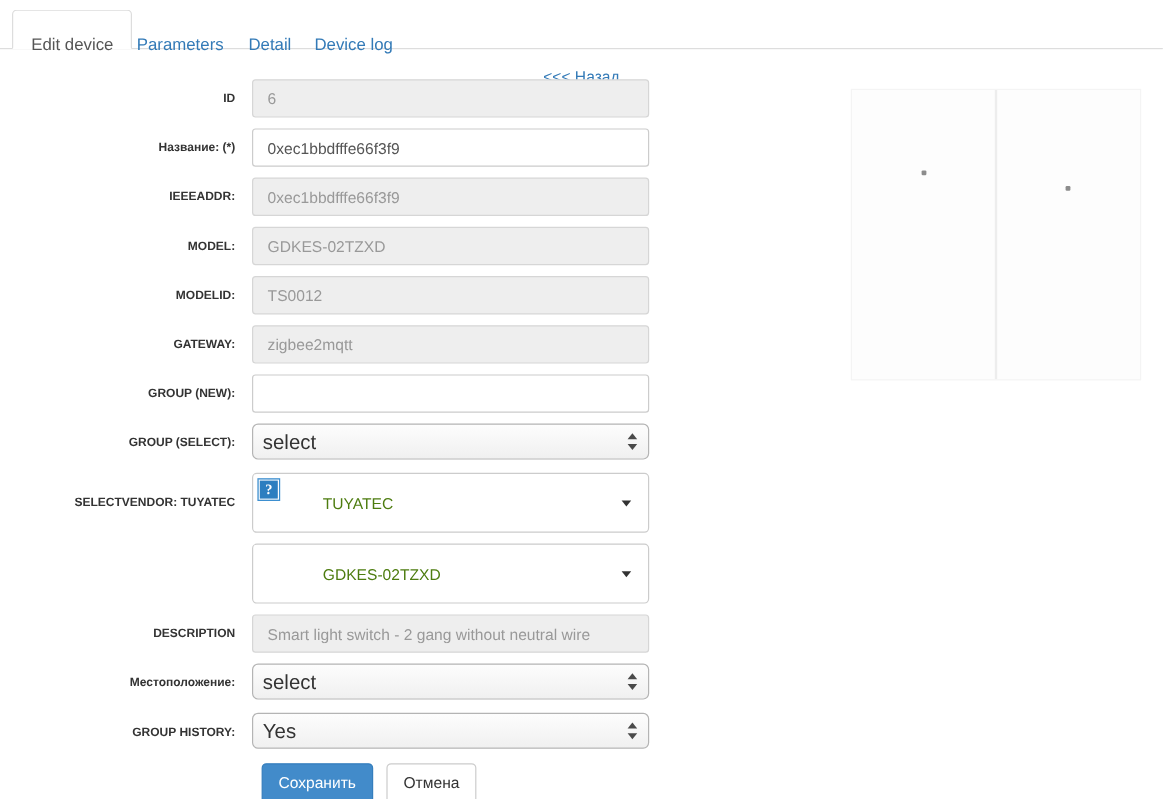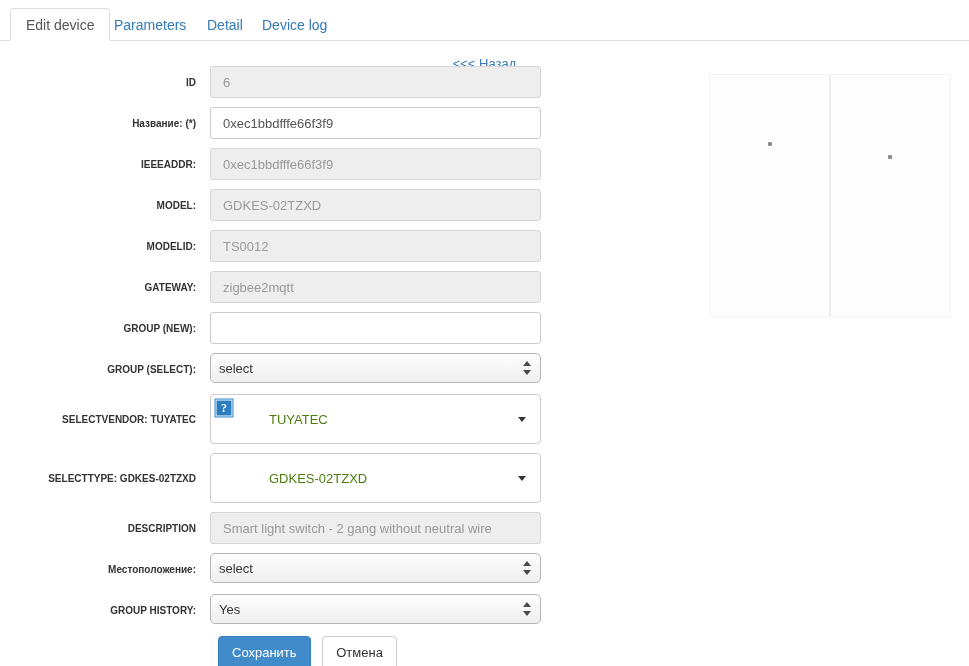--- a/index.html
+++ b/index.html
@@ -19,21 +19,21 @@
     top: 0; left: 0;
     width: 969px;
     height: 41px;
     border-bottom: 1px solid #dddddd;
   }
   .tab {
     position: absolute;
     top: 8px;
     height: 33px;
     line-height: 32px;
-    padding: 0 15px;
+    padding: 12px 15px;
     font-size: 14px;
     color: #337ab7;
     cursor: pointer;
     white-space: nowrap;
     border: 1px solid transparent;
     border-radius: 4px 4px 0 0;
     background: transparent;
   }
   .tab.active {
     color: #555555;
@@ -117,21 +117,21 @@
 
   
   select.sel {
     display: block;
     -webkit-appearance: none;
     appearance: none;
     width: 331px;
     height: 30px;
     padding: 4px 38px 4px 8px;
     font-family: "Liberation Sans", sans-serif;
-    font-size: 13px;
+    font-size: 17px;
     color: #333333;
     border: 1px solid #b4b4b4;
     border-radius: 5px;
     background: linear-gradient(to bottom, #fdfdfd 0%, #f0f0f0 100%);
     outline: none;
     cursor: pointer;
   }
   .selwrap { position: relative; width: 331px; }
   .selwrap .updown {
     position: absolute;
@@ -384,21 +384,20 @@
         <span class="thumb">
           <span class="brokenimg"><span class="q">?</span></span>
         </span>
         <span class="bsel-text">TUYATEC</span>
         <span class="caret"></span>
       </div>
     </div>
   </div>
 
   <div class="row tall">
-    <div class="lbl">SELECTTYPE: GDKES-02TZXD</div>
     <div class="ctl">
       <div class="bsel">
         <span class="thumb">
           <span class="minithumb"></span>
         </span>
         <span class="bsel-text">GDKES-02TZXD</span>
         <span class="caret"></span>
       </div>
     </div>
   </div>

